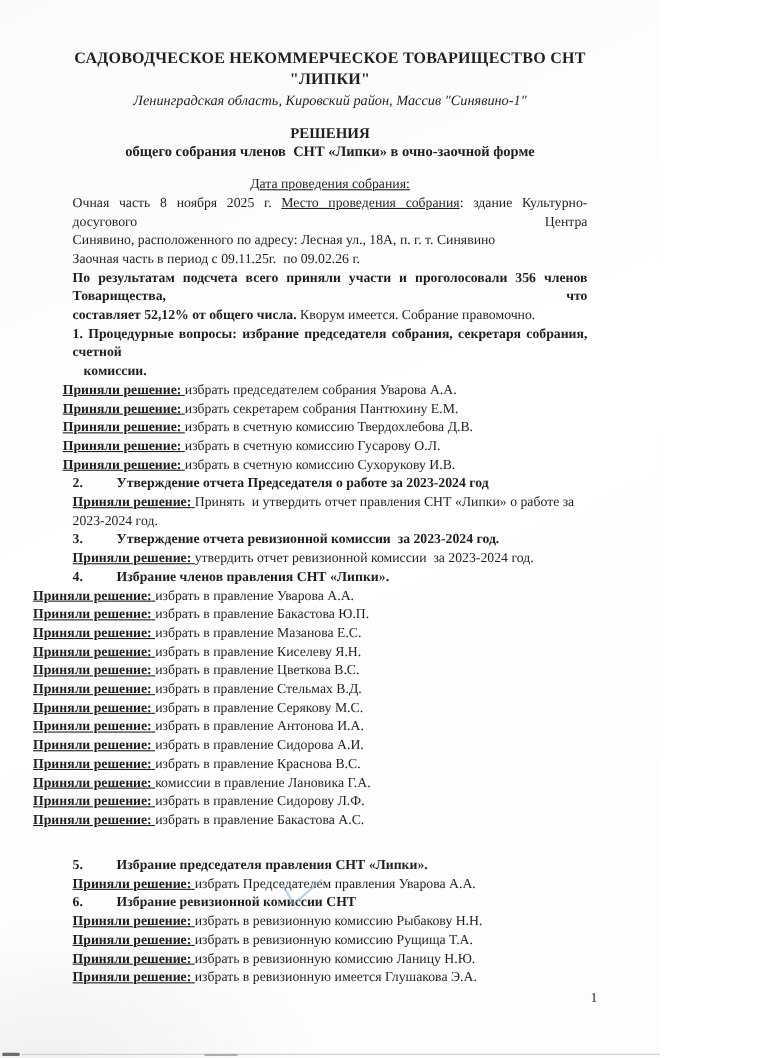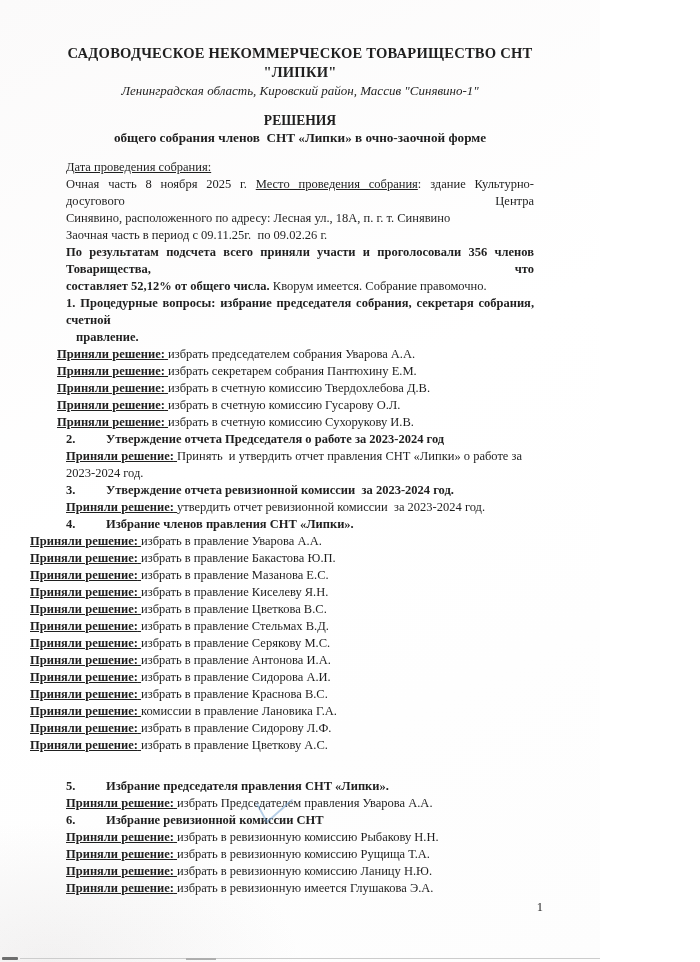--- a/index.html
+++ b/index.html
@@ -9,21 +9,21 @@
     background:
       radial-gradient(360px 200px at 8% 100%, rgba(188,182,182,0.18), rgba(255,255,255,0) 70%),
       linear-gradient(155deg,#fbfafa 0%,#ffffff 45%,#fdfdfd 100%);
   }
   .content{padding:44px 66px 0 66px;font-size:12.5px;line-height:17px;}
   .org-title{text-align:center;font-weight:700;font-size:14.6px;letter-spacing:.2px;line-height:19px;}
   .org-region{text-align:center;font-style:italic;font-size:13px;line-height:17px;}
   .doc-title{text-align:center;font-weight:700;font-size:13.6px;margin-top:13px;line-height:17px;}
   .doc-subtitle{text-align:center;font-weight:700;font-size:13.2px;line-height:17px;white-space:pre-wrap;}
   .meta{margin-top:13px;}
-  .u{text-decoration:underline;}
+  .u{text-decoration:underline;text-align:center;}
   .b{font-weight:700;}
   .pre{white-space:pre-wrap;}
   .jfull{text-align:justify;text-align-last:justify;}
   .section{}
   .sec-i4{margin-top:24px;}
   .sec-head{display:flex;font-weight:700;position:relative;}
   .sec-num{flex:0 0 40px;}
   .sec-title{white-space:pre-wrap;}
   .s1-line1{font-weight:700;text-align:justify;text-align-last:justify;}
   .s1-line2{font-weight:700;margin-left:10px;}
@@ -54,21 +54,21 @@
       <div class="jfull"><span>Очная часть 8 ноября 2025 г. </span><span class="u">Место проведения собрания</span><span>: здание Культурно-досугового Центра</span></div>
       <div>Синявино, расположенного по адресу: Лесная ул., 18А, п. г. т. Синявино</div>
       <div class="pre">Заочная часть в период с 09.11.25г.  по 09.02.26 г.</div>
       <div class="b jfull">По результатам подсчета всего приняли участи и проголосовали 356 членов Товарищества, что</div>
       <div><span class="b">составляет 52,12% от общего числа.</span><span class="pre"> Кворум имеется. Собрание правомочно.</span></div>
     </div>
 
     <div id="sections">
         <div class="section sec-i0 sec-s1">
           <div class="s1-line1"><span>1.</span> <span>Процедурные вопросы: избрание председателя собрания, секретаря собрания, счетной</span></div>
-          <div class="s1-line2">правление.</div>
+          <div class="s1-line2">комиссии.</div>
           <div class="decision"><span class="dec-label">Приняли решение:</span><span class="dec-text">избрать председателем собрания Уварова А.А.</span></div>
           <div class="decision"><span class="dec-label">Приняли решение:</span><span class="dec-text">избрать секретарем собрания Пантюхину Е.М.</span></div>
           <div class="decision"><span class="dec-label">Приняли решение:</span><span class="dec-text">избрать в счетную комиссию Твердохлебова Д.В.</span></div>
           <div class="decision"><span class="dec-label">Приняли решение:</span><span class="dec-text">избрать в счетную комиссию Гусарову О.Л.</span></div>
           <div class="decision"><span class="dec-label">Приняли решение:</span><span class="dec-text">избрать в счетную комиссию Сухорукову И.В.</span></div>
         </div>
         <div class="section sec-i1">
           <div class="sec-head">
             <div class="sec-num">2.</div>
             <div class="sec-title">Утверждение отчета Председателя о работе за 2023-2024 год</div>
@@ -92,21 +92,21 @@
           <div class="decision"><span class="dec-label">Приняли решение:</span><span class="dec-text">избрать в правление Мазанова Е.С.</span></div>
           <div class="decision"><span class="dec-label">Приняли решение:</span><span class="dec-text">избрать в правление Киселеву Я.Н.</span></div>
           <div class="decision"><span class="dec-label">Приняли решение:</span><span class="dec-text">избрать в правление Цветкова В.С.</span></div>
           <div class="decision"><span class="dec-label">Приняли решение:</span><span class="dec-text">избрать в правление Стельмах В.Д.</span></div>
           <div class="decision"><span class="dec-label">Приняли решение:</span><span class="dec-text">избрать в правление Серякову М.С.</span></div>
           <div class="decision"><span class="dec-label">Приняли решение:</span><span class="dec-text">избрать в правление Антонова И.А.</span></div>
           <div class="decision"><span class="dec-label">Приняли решение:</span><span class="dec-text">избрать в правление Сидорова А.И.</span></div>
           <div class="decision"><span class="dec-label">Приняли решение:</span><span class="dec-text">избрать в правление Краснова В.С.</span></div>
           <div class="decision"><span class="dec-label">Приняли решение:</span><span class="dec-text">комиссии в правление Лановика Г.А.</span></div>
           <div class="decision"><span class="dec-label">Приняли решение:</span><span class="dec-text">избрать в правление Сидорову Л.Ф.</span></div>
-          <div class="decision"><span class="dec-label">Приняли решение:</span><span class="dec-text">избрать в правление Цветкову А.С.</span></div>
+          <div class="decision"><span class="dec-label">Приняли решение:</span><span class="dec-text">избрать в правление Бакастова А.С.</span></div>
         </div>
         <div class="section sec-i4">
           <div class="sec-head">
             <div class="sec-num">5.</div>
             <div class="sec-title">Избрание председателя правления СНТ «Липки».</div>
           </div>
           <div class="decision"><span class="dec-label">Приняли решение:</span><span class="dec-text">избрать Председателем правления Уварова А.А.</span></div>
         </div>
         <div class="section sec-i5">
           <div class="sec-head">

